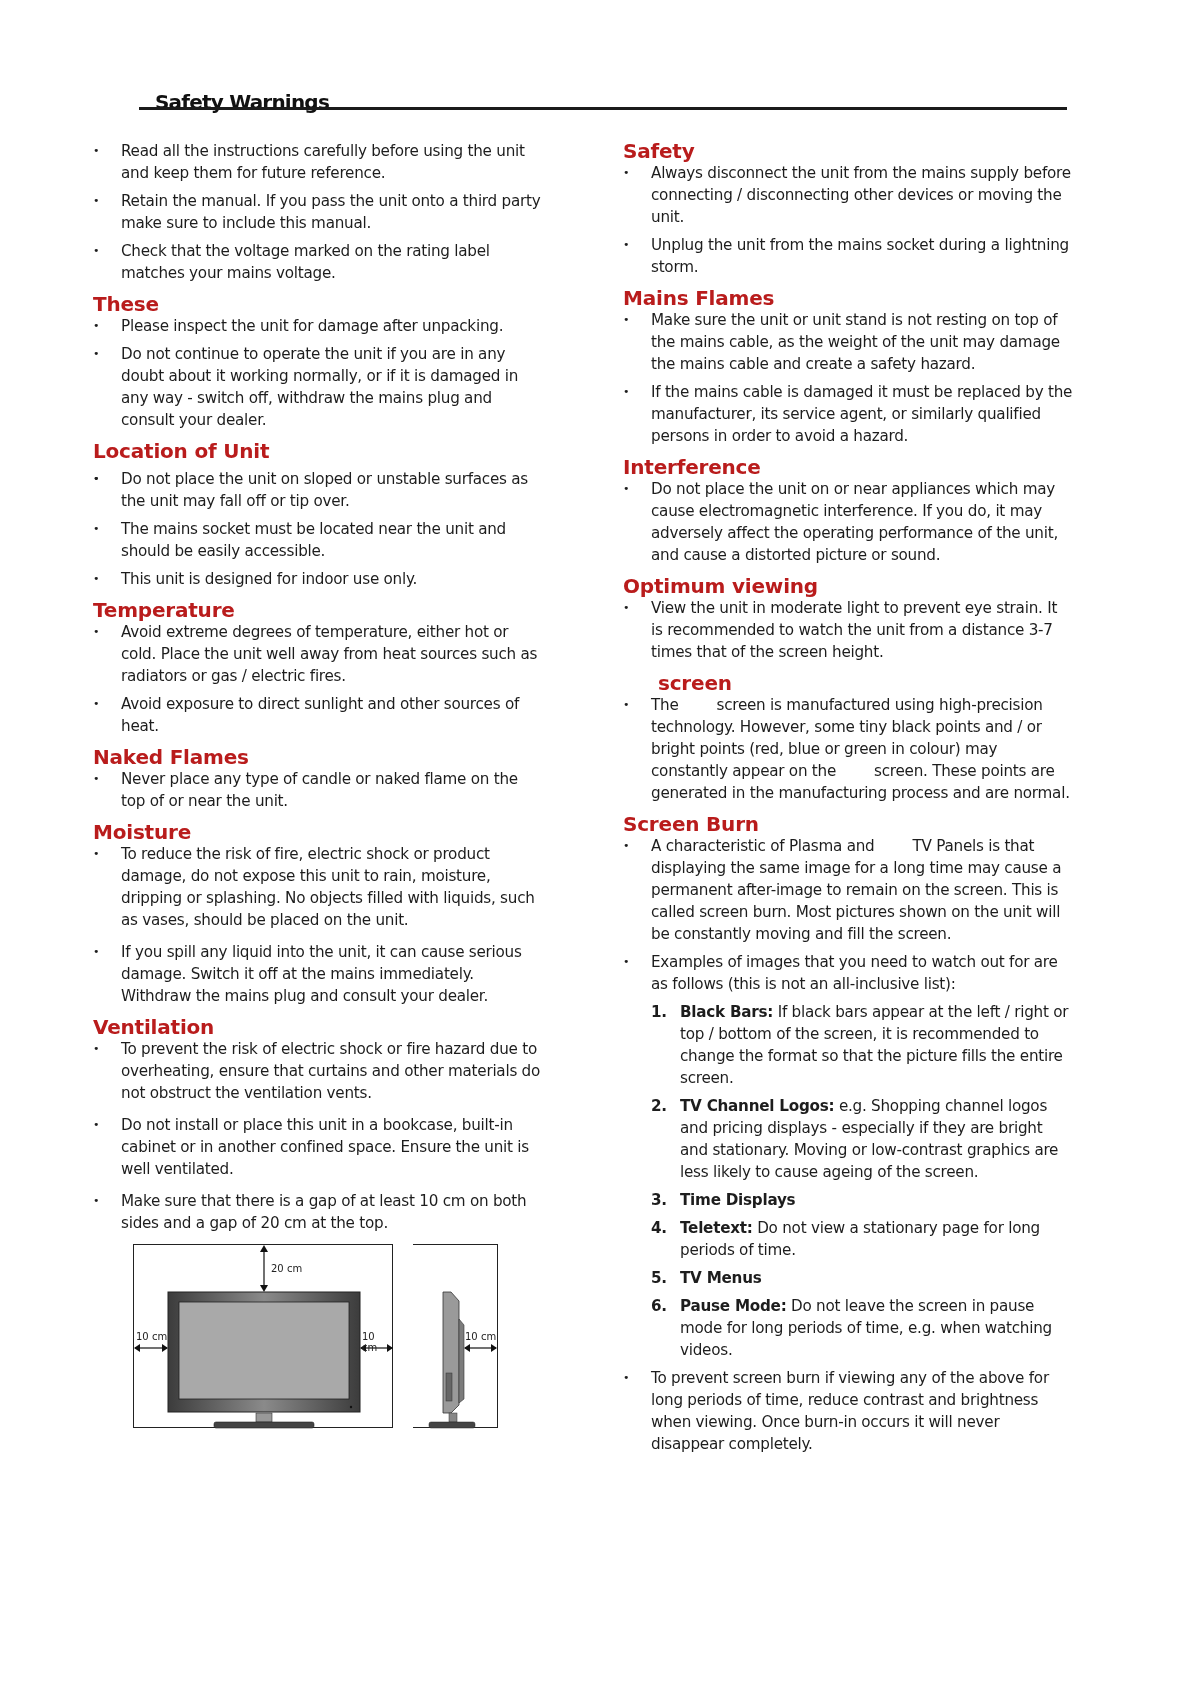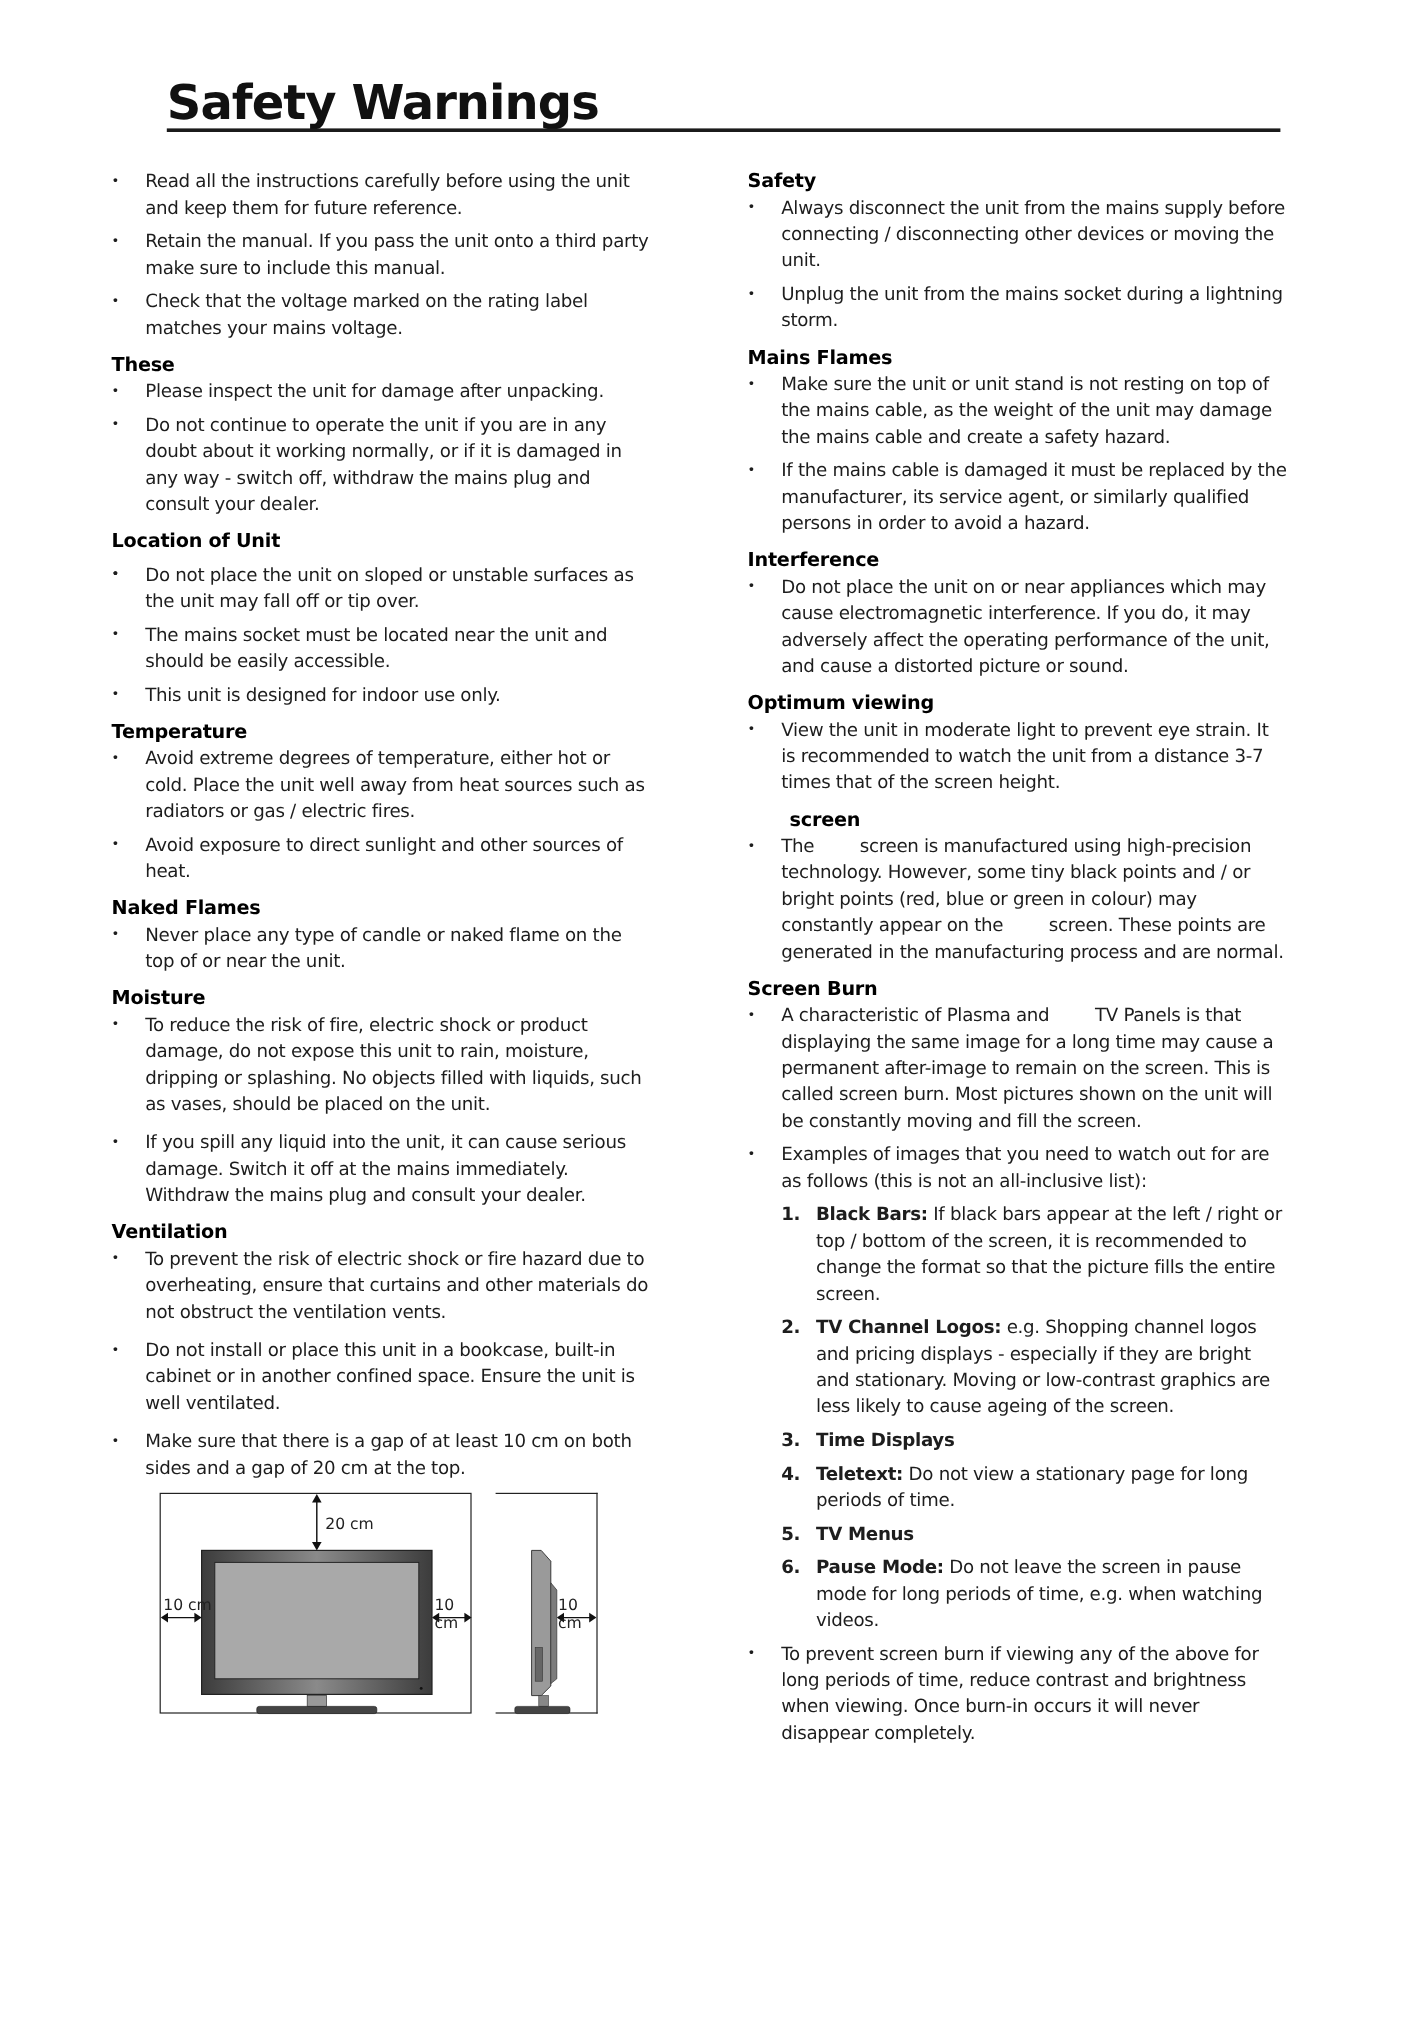--- a/index.html
+++ b/index.html
@@ -1,44 +1,44 @@
 <!DOCTYPE html>
 <html><head>
 <meta charset="utf-8">
 <style>
   html, body { margin: 0; padding: 0; background: #ffffff; }
   body { width: 1190px; height: 1684px; position: relative; overflow: hidden;
          font-family: "DejaVu Sans", "Liberation Sans", sans-serif; color: #1d1d1d; }
-  .page-title { position: absolute; left: 139px; top: 66px; margin: 0;
-         font-family: "DejaVu Sans", sans-serif; font-weight: bold; font-size: 40px;
+  .page-title { position: absolute; left: 139px; top: 66px; margin: 16px;
+         font-family: "DejaVu Sans", sans-serif; font-weight: bold; font-size: 20px;
          letter-spacing: -0.8px; color: #111; line-height: 40px; }
   .title-rule { position: absolute; left: 139px; top: 107px; width: 928px; height: 3px; background: #1b1b1b; }
   .col { position: absolute; top: 140px; }
   .col-left { left: 93px; width: 450px; }
   .col-right { left: 623px; width: 450px; }
   .intro, .section { margin: 0; }
-  .section-heading { font-weight: bold; font-size: 16px; line-height: 22px; margin: 0; color: #000000; letter-spacing: -0.2px; }
+  .section-heading { font-weight: bold; font-size: 20px; line-height: 22px; margin: 0; color: #b91c1c; letter-spacing: -0.2px; }
   ul.bullets { list-style: none; margin: 0; padding: 0; }
   ul.bullets > li { position: relative; padding-left: 28px; font-size: 15.2px; line-height: 22px;
          margin: 0 0 6px 0; letter-spacing: -0.25px; }
   ul.bullets > li .bullet { position: absolute; left: 0px; top: 0; width: 10px; font-size: 11px; }
   .section { margin-top: 9px; }
   .intro { margin-bottom: 4px; }
   ol.numbered { list-style: none; margin: 6px 0 0 0; padding: 0; }
   ol.numbered li { position: relative; padding-left: 29px; font-size: 15.2px; line-height: 22px;
          margin: 0 0 6px 0; letter-spacing: -0.25px; }
   ol.numbered li .num { position: absolute; left: 0; top: 0; font-weight: bold; }
   ol.numbered li .term { font-weight: bold; }
   .gap { display: inline-block; width: 38px; }
   .diagram { position: relative; margin-top: 10px; height: 196px; }
   .front-box { position: absolute; left: 40px; top: 0; width: 260px; height: 184px;
          border-left: 1.5px solid #222; border-right: 1.5px solid #222; border-bottom: 1.5px solid #222; border-top: 1.5px solid #222; box-sizing: border-box; }
   .side-box { position: absolute; left: 320px; top: 0; width: 85px; height: 184px;
          border-top: 1.5px solid #222; border-right: 1.5px solid #222; border-bottom: 1.5px solid #222; box-sizing: border-box; }
-  .dim-label { position: absolute; font-size: 13px; color: #222; }
+  .dim-label { position: absolute; font-size: 10px; color: #222; }
   svg { position: absolute; left: 0; top: 0; }
 </style>
 </head>
 <body>
 
 <h1 class="page-title">Safety Warnings</h1>
 <div class="title-rule"></div>
 
 <div class="col col-left">
   <ul class="bullets intro">

